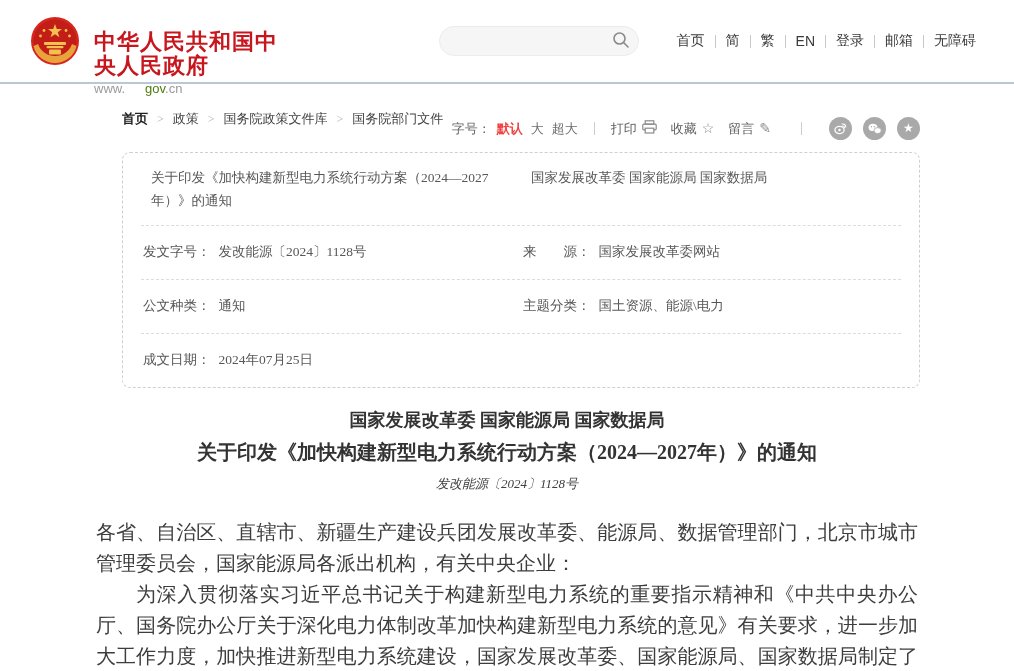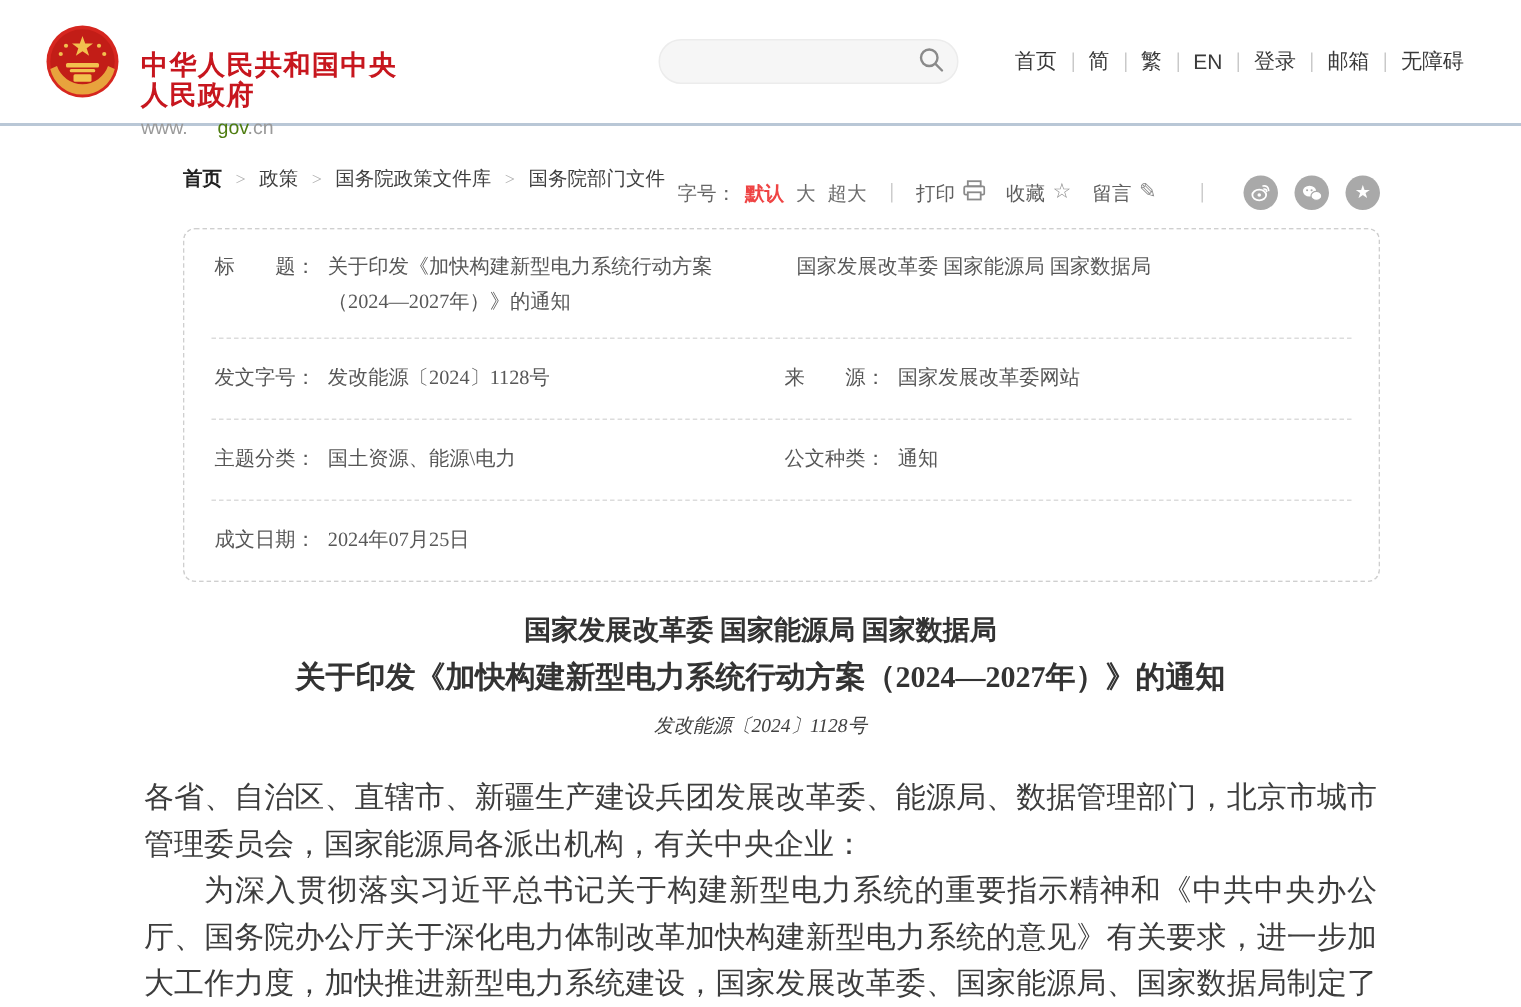--- a/index.html
+++ b/index.html
@@ -8,21 +8,21 @@
 
   
   .top-header{
     height:84px; background:#fff; border-bottom:2px solid #b9c7d6;
     display:flex; align-items:center; padding:0 28px 0 30px;
   }
   .logo-area{ display:flex; align-items:center; }
   .emblem{ width:50px; height:50px; flex:0 0 auto; }
   .site-text{ margin-left:14px; }
   .site-title{
-    color:#c7161e; font-size:18px; font-weight:bold; letter-spacing:1px;
+    color:#c7161e; font-size:22px; font-weight:bold; letter-spacing:1px;
     line-height:1.1; font-family:"Liberation Sans", sans-serif;margin-top:44px;
   }
   .site-url{ font-size:13px; color:#9a9a9a; margin-top:3px; }
   .site-url .gov{ color:#4d7c0f; font-weight:normal;margin-left:20px; }
 
   .search-wrap{ margin-left:160px; position:relative; }
   .search-input{
     width:200px; height:30px; border:1px solid #ececec; background:#f6f6f6;
     border-radius:16px; outline:none; padding:0 34px 0 14px; font-size:13px; color:#333;
   }
@@ -193,45 +193,44 @@
       <span class="share-circle">
         <span>★</span>
       </span>
     </span>
   </div>
 </div>
 
 <div class="meta-box">
   <div class="meta-row tall">
     <div class="meta-cell">
-      <span class="meta-label">标　　题：</span>
       <span class="meta-value">关于印发《加快构建新型电力系统行动方案（2024—2027年）》的通知</span>
     </div>
     <div class="meta-cell">
       <span class="meta-value">国家发展改革委 国家能源局 国家数据局</span>
     </div>
   </div>
   <div class="meta-row">
     <div class="meta-cell">
       <span class="meta-label">发文字号：</span>
       <span class="meta-value">发改能源〔2024〕1128号</span>
     </div>
     <div class="meta-cell">
       <span class="meta-label">来　　源：</span>
       <span class="meta-value">国家发展改革委网站</span>
     </div>
   </div>
   <div class="meta-row">
     <div class="meta-cell">
+      <span class="meta-label">公文种类：</span>
+      <span class="meta-value">通知</span>
+    </div>
+    <div class="meta-cell">
       <span class="meta-label">主题分类：</span>
       <span class="meta-value">国土资源、能源\电力</span>
-    </div>
-    <div class="meta-cell">
-      <span class="meta-label">公文种类：</span>
-      <span class="meta-value">通知</span>
     </div>
   </div>
   <div class="meta-row">
     <div class="meta-cell">
       <span class="meta-label">成文日期：</span>
       <span class="meta-value">2024年07月25日</span>
     </div>
     <div class="meta-cell"></div>
   </div>
 </div>

